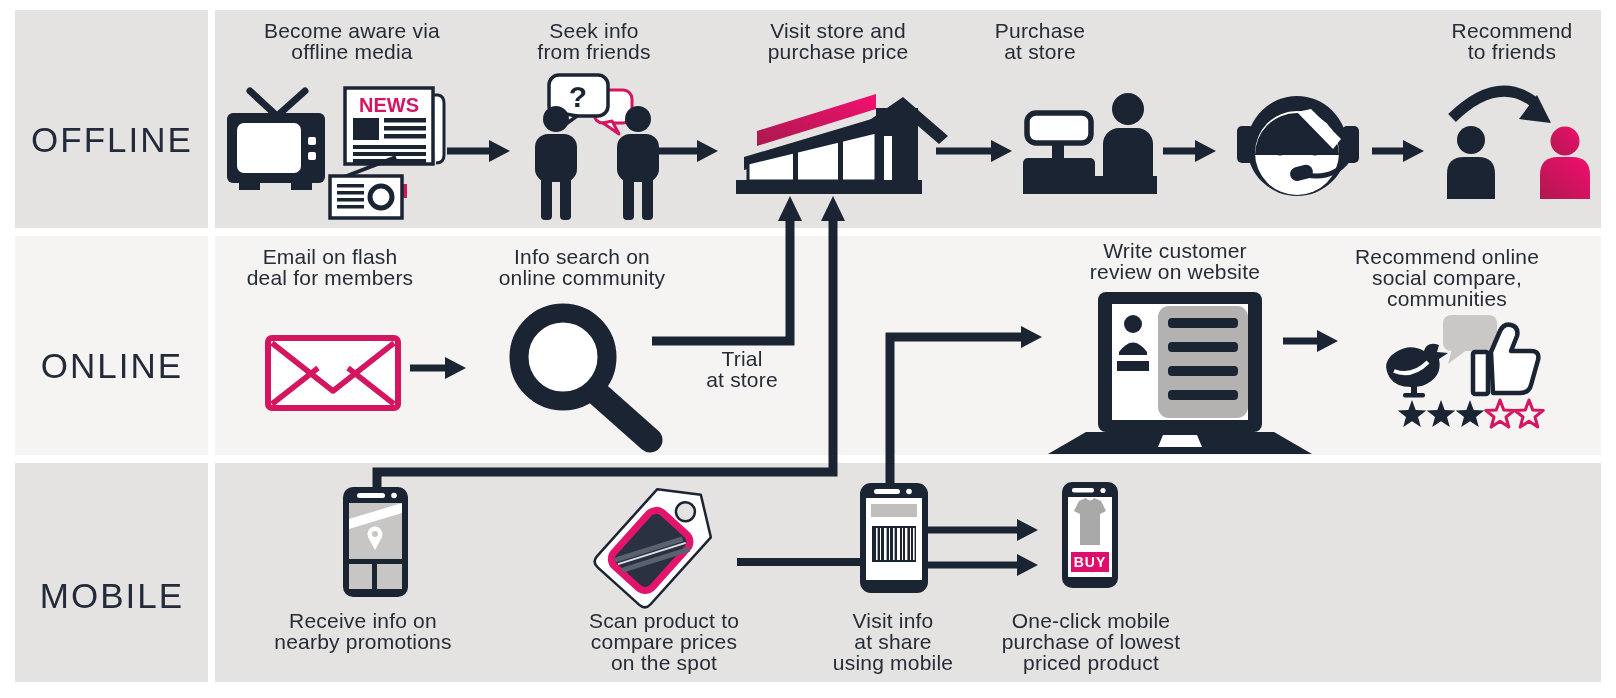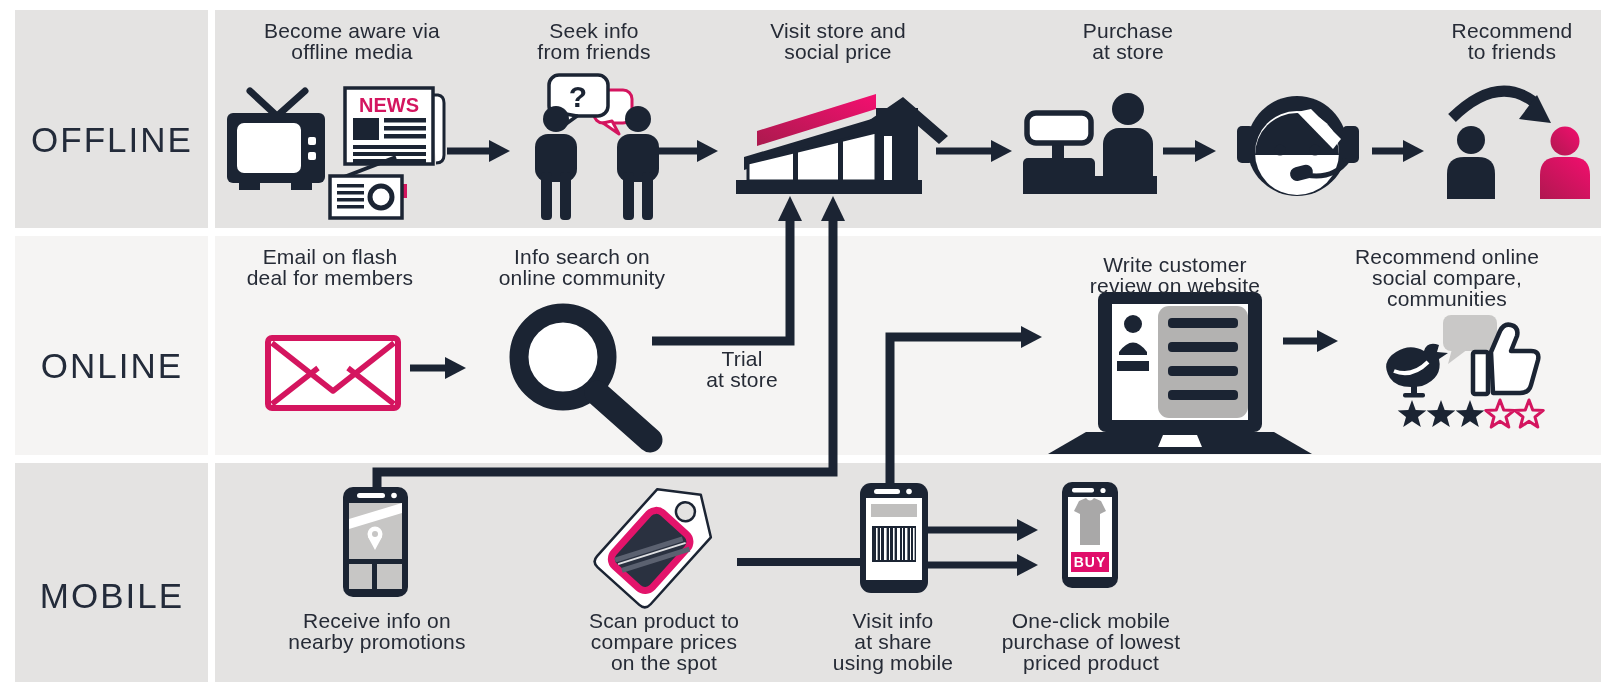--- a/index.html
+++ b/index.html
@@ -298,54 +298,54 @@
   <div class="cap" style="left:594px;top:20px">
     <div>Seek info</div>
       <div>from friends</div>
   </div>
   <div class="cap" style="left:352px;top:20px">
     <div>Become aware via</div>
       <div>offline media</div>
   </div>
   <div class="cap" style="left:838px;top:20px">
     <div>Visit store and</div>
-      <div>social price</div>
-  </div>
-  <div class="cap" style="left:1128px;top:20px">
+      <div>purchase price</div>
+  </div>
+  <div class="cap" style="left:1040px;top:20px">
     <div>Purchase</div>
       <div>at store</div>
   </div>
   <div class="cap" style="left:1512px;top:20px">
     <div>Recommend</div>
       <div>to friends</div>
   </div>
 
   <div class="cap" style="left:330px;top:246px">
     <div>Email on flash</div>
       <div>deal for members</div>
   </div>
   <div class="cap" style="left:582px;top:246px">
     <div>Info search on</div>
       <div>online community</div>
   </div>
   <div class="cap" style="left:742px;top:348px">
     <div>Trial</div>
       <div>at store</div>
   </div>
-  <div class="cap" style="left:1175px;top:254px">
+  <div class="cap" style="left:1175px;top:240px">
     <div>Write customer</div>
       <div>review on website</div>
   </div>
   <div class="cap" style="left:1447px;top:246px">
     <div>Recommend online</div>
       <div>social compare,</div>
       <div>communities</div>
   </div>
 
-  <div class="cap" style="left:377px;top:610px">
+  <div class="cap" style="left:363px;top:610px">
     <div>Receive info on</div>
       <div>nearby promotions</div>
   </div>
   <div class="cap" style="left:664px;top:610px">
     <div>Scan product to</div>
       <div>compare prices</div>
       <div>on the spot</div>
   </div>
   <div class="cap" style="left:893px;top:610px">
     <div>Visit info</div>

